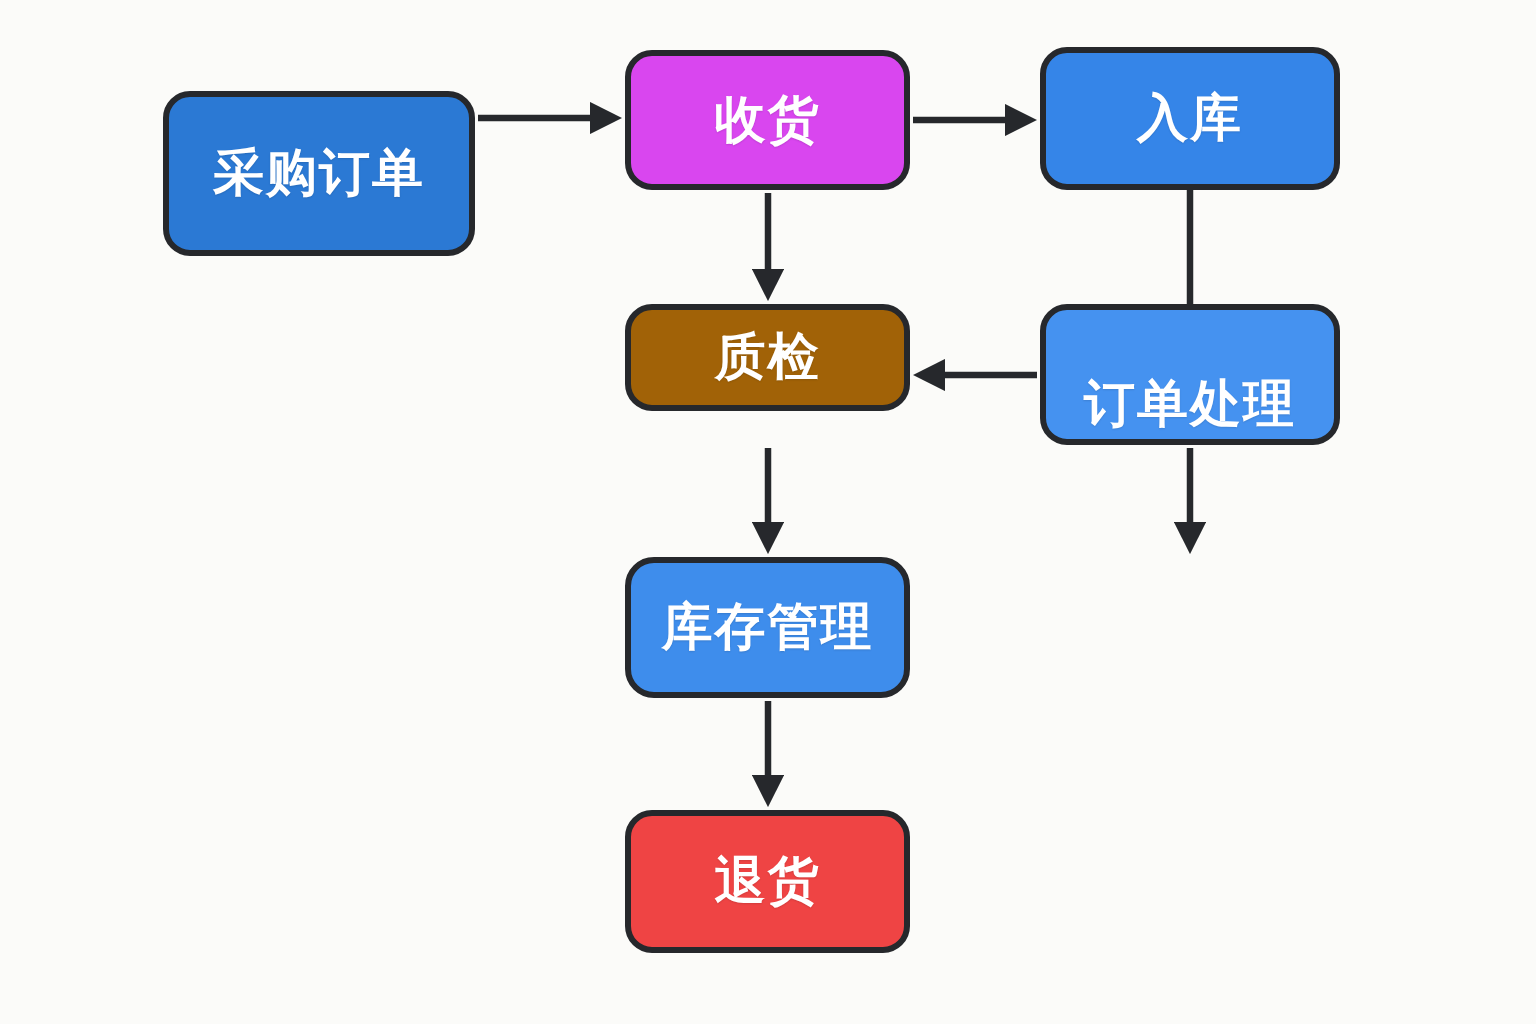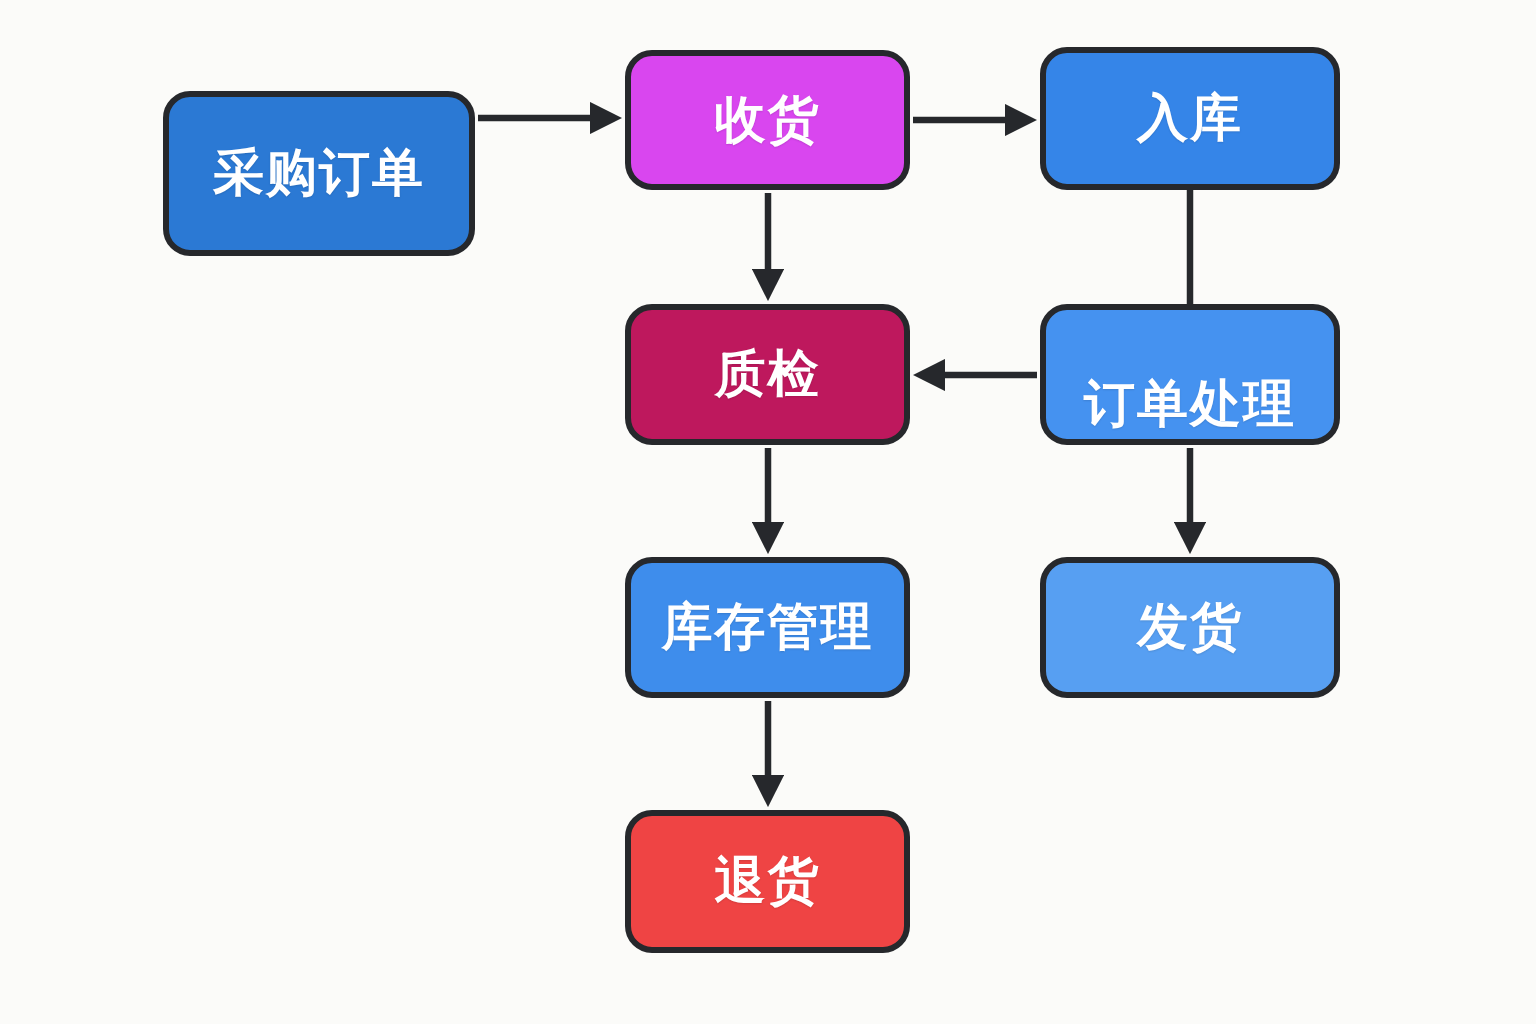--- a/index.html
+++ b/index.html
@@ -63,33 +63,30 @@
   </div>
 
   <div class="node" style="left: 625px; top: 50px; width: 285px; height: 140px; background: #d946ef;">
     <span class="node-label">收货</span>
   </div>
 
   <div class="node" style="left: 1040px; top: 47px; width: 300px; height: 143px; background: rgb(53, 133, 232);">
     <span class="node-label">入库</span>
   </div>
 
-  <div class="node" style="left: 625px; top: 304px; width: 285px; height: 141px; background: #be185d;">
+  <div class="node" style="left: 625px; top: 304px; width: 285px; height: 107px; background: #a16207;">
     <span class="node-label">质检</span>
   </div>
 
   <div class="node" style="left: 1040px; top: 304px; width: 300px; height: 141px; background: rgb(69, 146, 240); align-items: flex-end;">
     <span class="node-label">订单处理</span>
   </div>
 
-  <div class="node" style="left: 625px; top: 557px; width: 285px; height: 141px; background: rgb(62, 141, 236);">
+  <div class="node" style="left: 625px; top: 557px; width: 285px; height: 141px; background: rgb(62, 141, 236); border-radius: 29px;">
     <span class="node-label">库存管理</span>
   </div>
 
-  <div class="node" style="left: 1040px; top: 557px; width: 300px; height: 141px; background: rgb(87, 159, 242);">
-    <span class="node-label">发货</span>
-  </div>
 
   <div class="node" style="left: 625px; top: 810px; width: 285px; height: 143px; background: #ef4444;">
     <span class="node-label">退货</span>
   </div>
 
 </div>
 
 </body></html>

